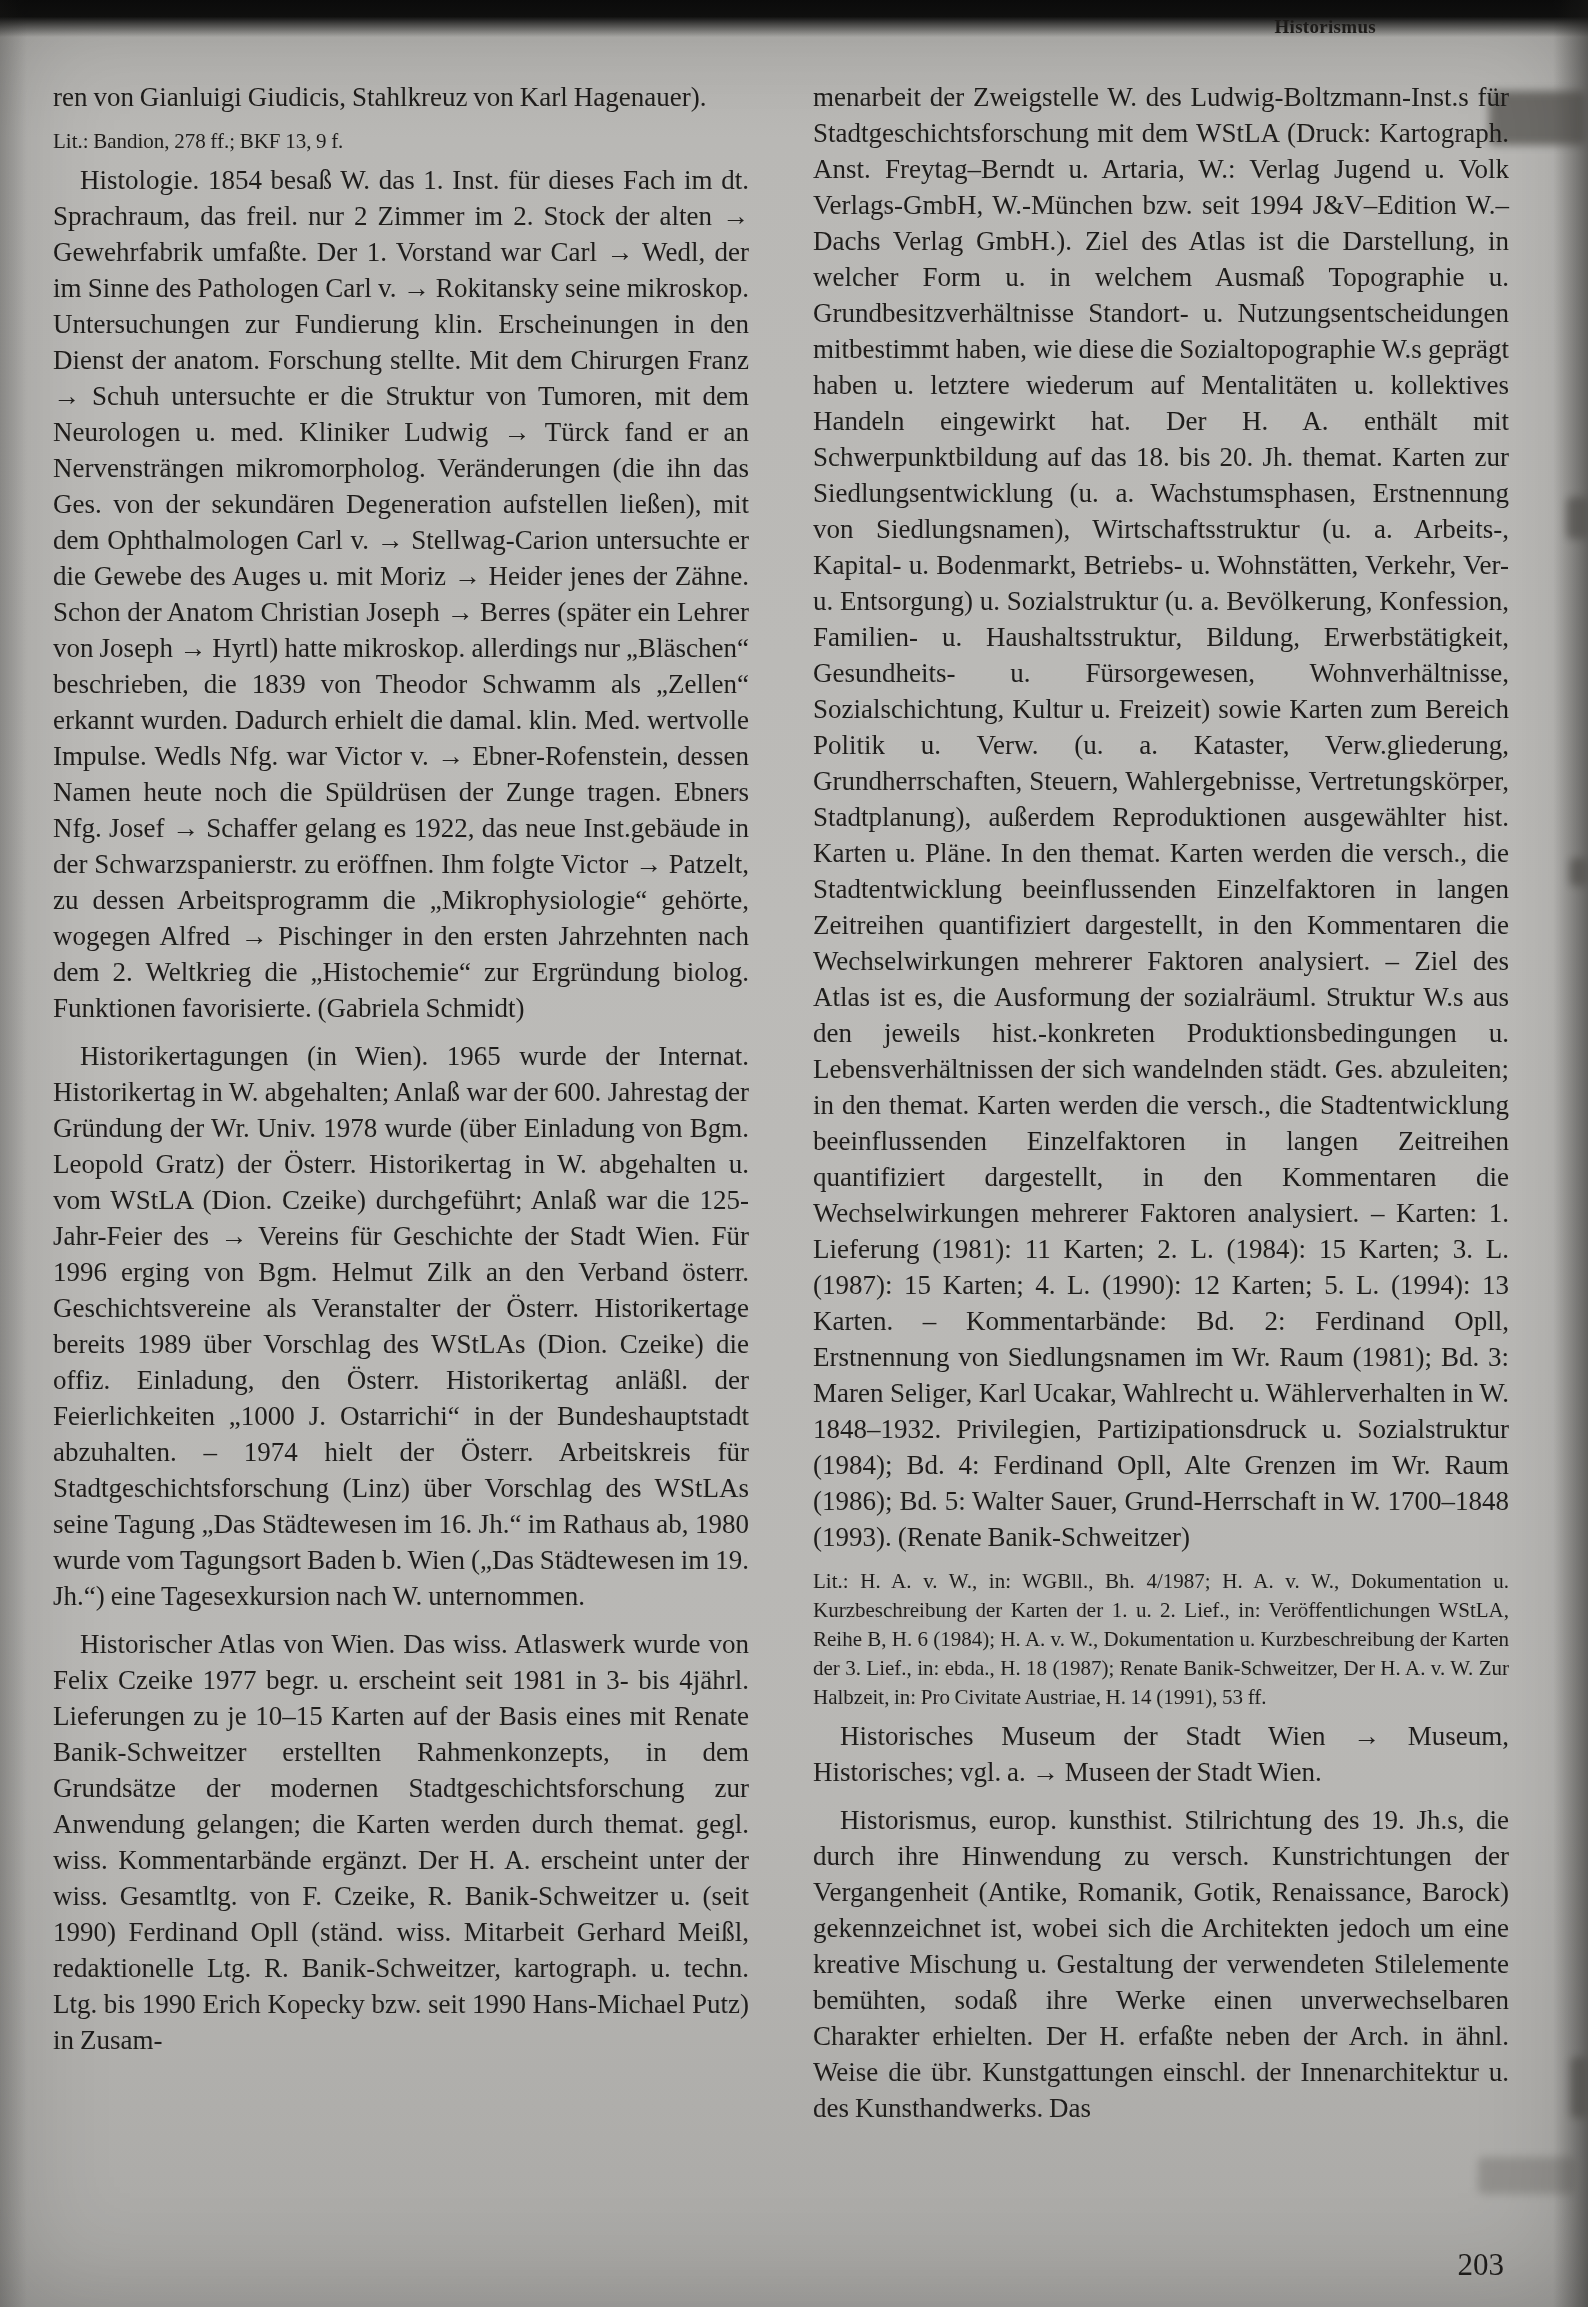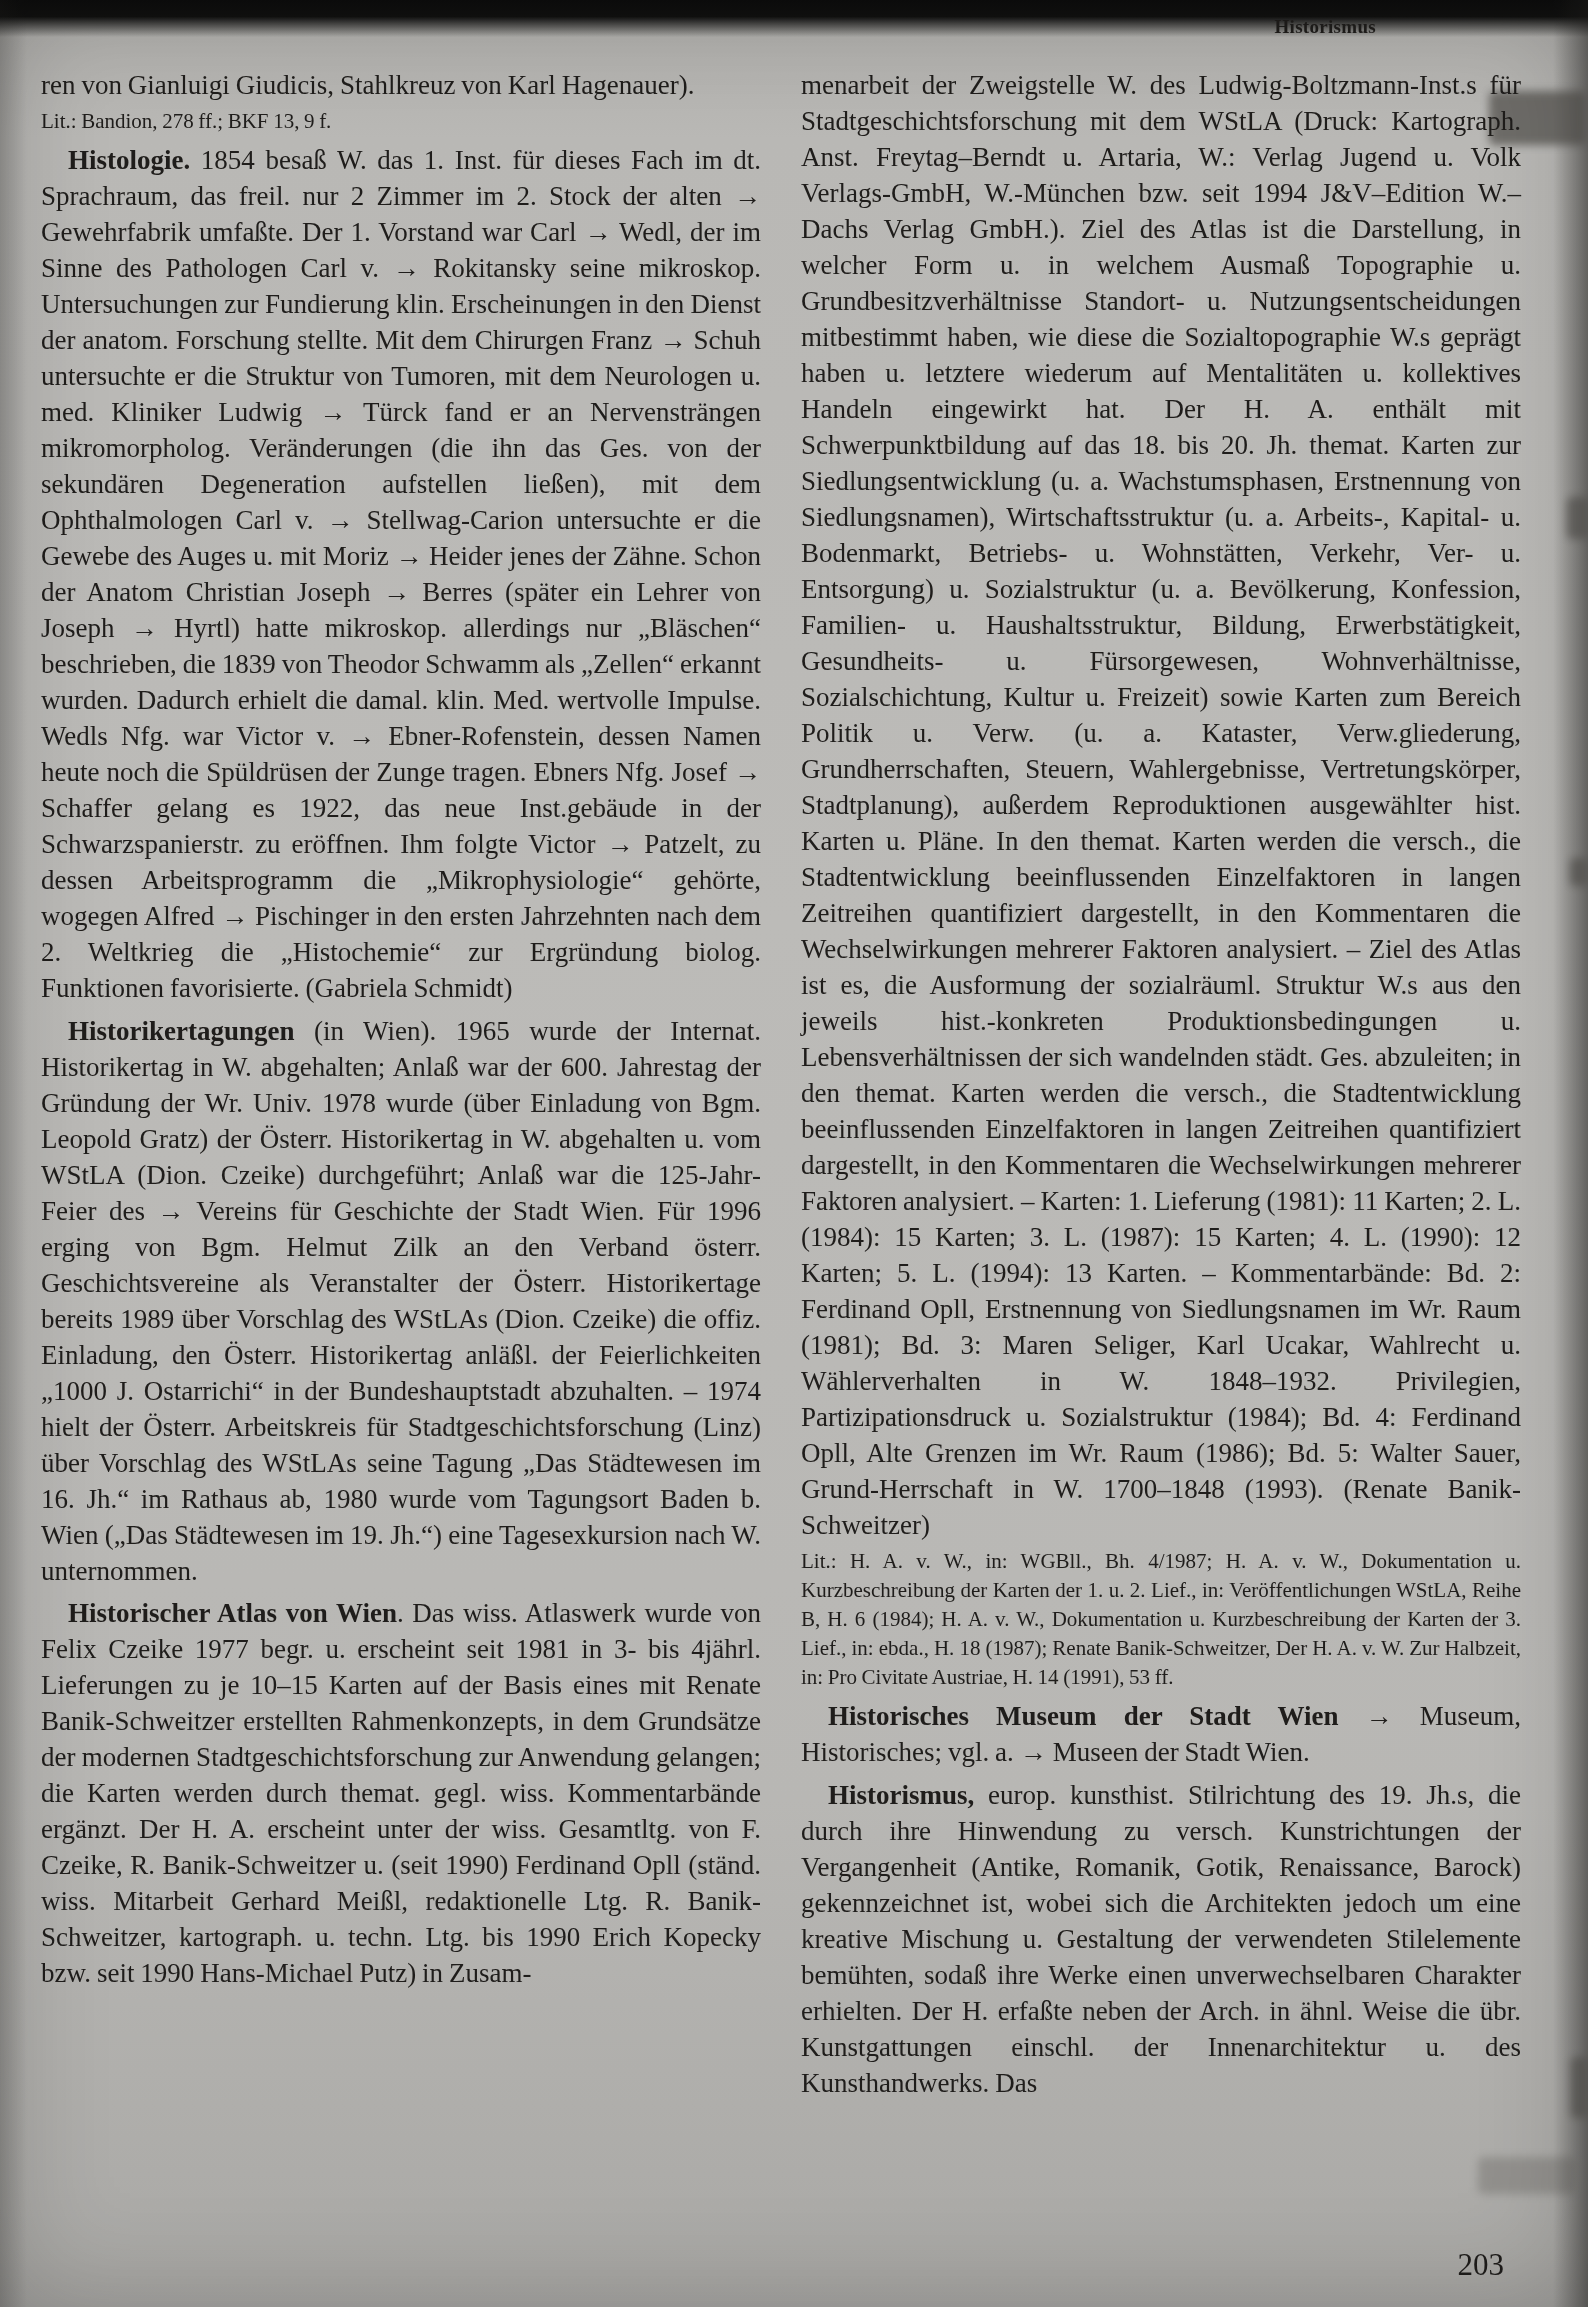--- a/index.html
+++ b/index.html
@@ -70,42 +70,42 @@
     position: absolute;
     top: 67px;
     left: 41px;
     display: flex;
     gap: 40px;
   }
   .col {
     width: 720px;
   }
   .block {
-    margin: 0;
+    margin: 12px;
     text-align: justify;
     font-size: 27px;
     line-height: 36px;
     hyphens: auto;
     -webkit-hyphens: auto;
     word-spacing: -0.03em;
   }
   .entry {
     text-indent: 27px;
     margin-top: 6.4px;
   }
   .continuation {
     text-indent: 0;
   }
   .lit {
     font-size: 21px;
     line-height: 29px;
     margin-top: 3.9px;
     margin-bottom: 1.3px;
   }
-  .bold { font-weight: bold; }
+  .bold { font-weight: normal; }
   .italic { }
   .page-number {
     position: absolute;
     bottom: 24.5px;
     right: 84px;
     font-size: 31px;
   }
 </style>
 </head>
 <body>

